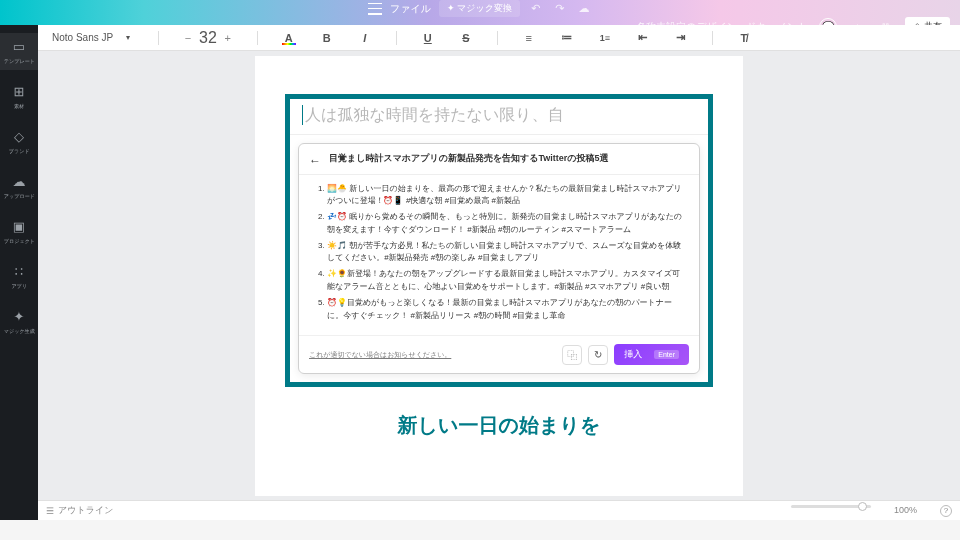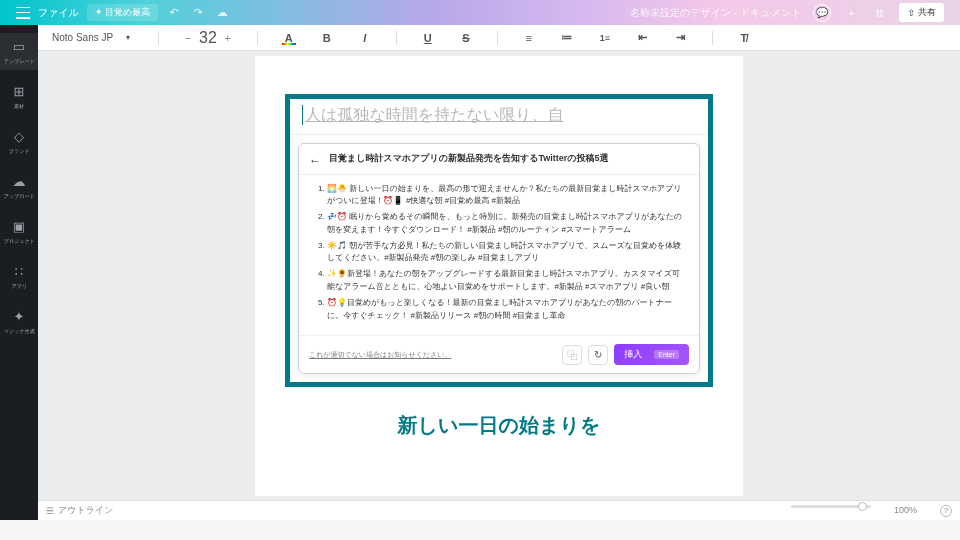--- a/index.html
+++ b/index.html
@@ -1,17 +1,17 @@
 <!DOCTYPE html>
 <html><head>
 <meta charset="utf-8">
 <style>
 * { margin: 0; padding: 0; box-sizing: border-box; }
 body { font-family: "Helvetica Neue", Arial, "Hiragino Kaku Gothic ProN", "Hiragino Sans", Meiryo, sans-serif; width: 960px; height: 540px; overflow: hidden; background: #f5f5f5; }
-.top-bar { height: 25px; background: linear-gradient(90deg, #00c4cc 0%, #4fd1d9 15%, #b8a8e8 45%, #d4b8f0 60%, #f5c8e8 75%, #e8d4e8 100%); display: flex; align-items: center; padding: 0 16px; color: white; font-size: 10px; }
+.top-bar { height: 25px; background: linear-gradient(90deg, #00c4cc 0%, #4fd1d9 15%, #b8a8e8 45%, #d4b8f0 60%, #f5c8e8 75%, #e8d4e8 100%); display: flex; align-items: center; padding: 0 10px; color: white; font-size: 10px; flex-direction: column; }
 .top-bar-left { display: flex; align-items: center; gap: 8px; }
 .top-bar-right { margin-left: auto; display: flex; align-items: center; gap: 12px; }
 .hamburger { width: 14px; height: 12px; display: flex; flex-direction: column; justify-content: space-between; cursor: pointer; }
 .hamburger span { height: 1.5px; background: white; }
 .magic-btn { background: rgba(255,255,255,0.15); padding: 2px 8px; border-radius: 3px; font-size: 9px; }
 .top-icon { width: 16px; height: 16px; display: inline-flex; align-items: center; justify-content: center; opacity: 0.8; font-size: 11px; cursor: pointer; }
 .doc-title { font-size: 10px; color: rgba(255,255,255,0.85); }
 .circle-btn { width: 18px; height: 18px; border: 1.5px solid white; border-radius: 50%; display: inline-flex; align-items: center; justify-content: center; font-size: 10px; }
 .share-btn { background: white; color: #333; padding: 3px 8px; border-radius: 3px; font-size: 9px; display: flex; align-items: center; gap: 3px; }
 
@@ -29,21 +29,21 @@
 .size-btn { width: 14px; height: 14px; display: flex; align-items: center; justify-content: center; color: #888; cursor: pointer; font-size: 11px; }
 .size-val { font-size: 16px; color: #555; }
 .tb-icon { width: 18px; height: 18px; display: flex; align-items: center; justify-content: center; color: #555; cursor: pointer; font-size: 11px; font-weight: bold; }
 .tb-sep { width: 1px; height: 14px; background: #ddd; margin: 0 2px; }
 .color-a { position: relative; }
 .color-a::after { content: ''; position: absolute; bottom: 2px; left: 2px; right: 2px; height: 2px; background: linear-gradient(90deg,#ff0000,#ff8800,#ffff00,#00ff00,#0088ff,#8800ff); }
 
 .canvas-area { flex: 1; overflow: auto; display: flex; justify-content: center; align-items: center; padding: 20px 0; }
 .page { width: 488px; height: 440px; background: white; position: relative; padding: 38px 30px; }
 .ai-box { border: 5px solid #007a87; background: white; padding: 0; }
-.prompt-row { padding: 6px 12px 8px; font-size: 16px; color: #b8b8b8; border-bottom: 1px solid #eee; display: flex; align-items: center; text-decoration: underline; }
+.prompt-row { padding: 6px 12px 8px; font-size: 16px; color: #b8b8b8; border-bottom: 1px solid #eee; display: flex; align-items: center; }
 .prompt-cursor { width: 1px; height: 20px; background: #007a87; margin-right: 2px; }
 .ai-panel { margin: 8px; border: 1px solid #d0d0d0; border-radius: 6px; box-shadow: 0 2px 8px rgba(0,0,0,0.08); }
 .ai-header { display: flex; align-items: center; padding: 8px 10px; border-bottom: 1px solid #eee; gap: 8px; }
 .back-arrow { font-size: 12px; color: #333; cursor: pointer; }
 .ai-title { font-size: 9px; font-weight: bold; color: #333; }
 .ai-list { padding: 8px 14px 10px; font-size: 8px; line-height: 1.6; color: #333; }
 .ai-list ol { padding-left: 14px; }
 .ai-list li { margin-bottom: 3px; }
 .ai-footer { display: flex; align-items: center; padding: 8px 10px; border-top: 1px solid #f0f0f0; gap: 6px; }
 .feedback { font-size: 7px; color: #7b7b7b; text-decoration: underline; cursor: pointer; }
@@ -63,21 +63,21 @@
 <body>
 
 <div class="top-bar">
   <div class="top-bar-left">
     <div class="hamburger">
         <span></span>
         <span></span>
         <span></span>
       </div>
     <span>ファイル</span>
-    <span class="magic-btn">✦ <span>目覚め最高</span></span>
+    <span class="magic-btn">✦ <span>マジック変換</span></span>
     <span class="top-icon">↶</span>
     <span class="top-icon">↷</span>
     <span class="top-icon">☁</span>
   </div>
   <div class="top-bar-right">
     <span class="doc-title">名称未設定のデザイン - ドキュメント</span>
     <span class="circle-btn">💬</span>
     <span class="top-icon">+</span>
     <span class="top-icon">⫾⫾</span>
     <span class="share-btn">⇧ <span>共有</span></span>

